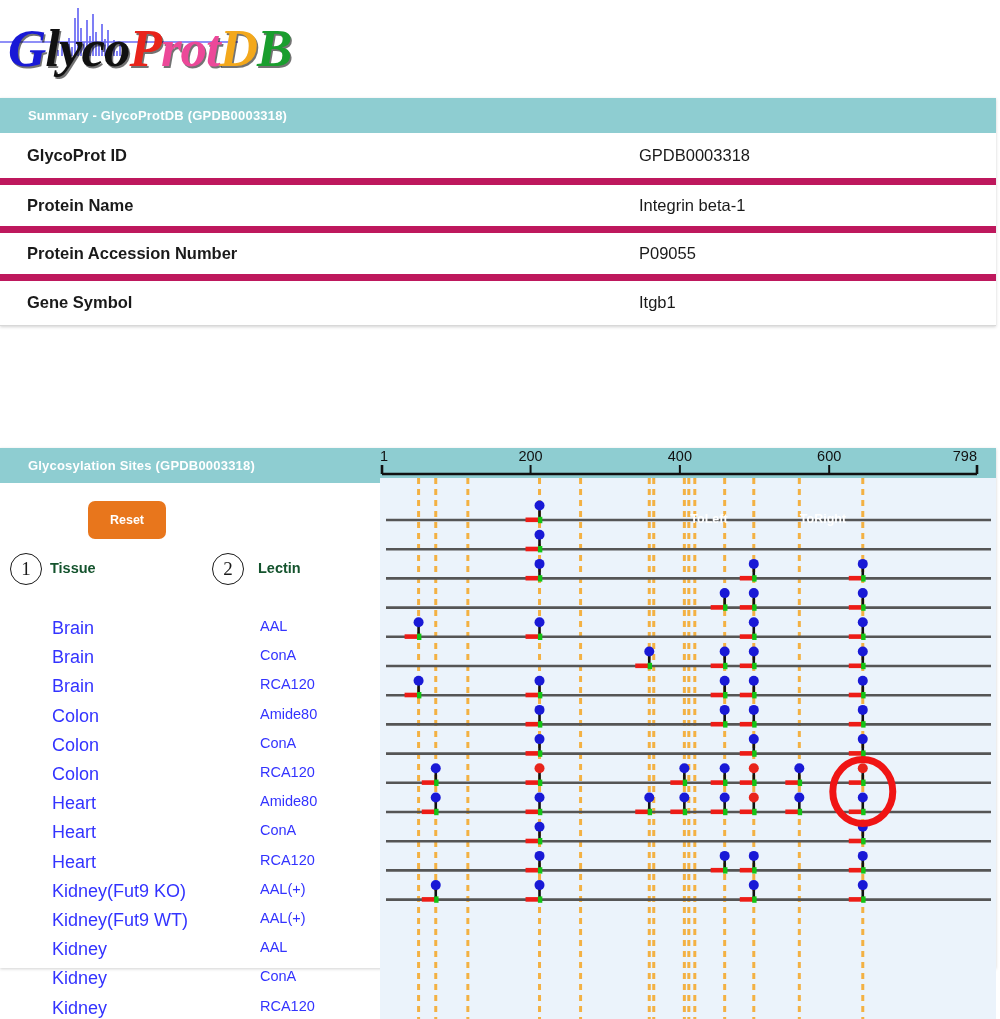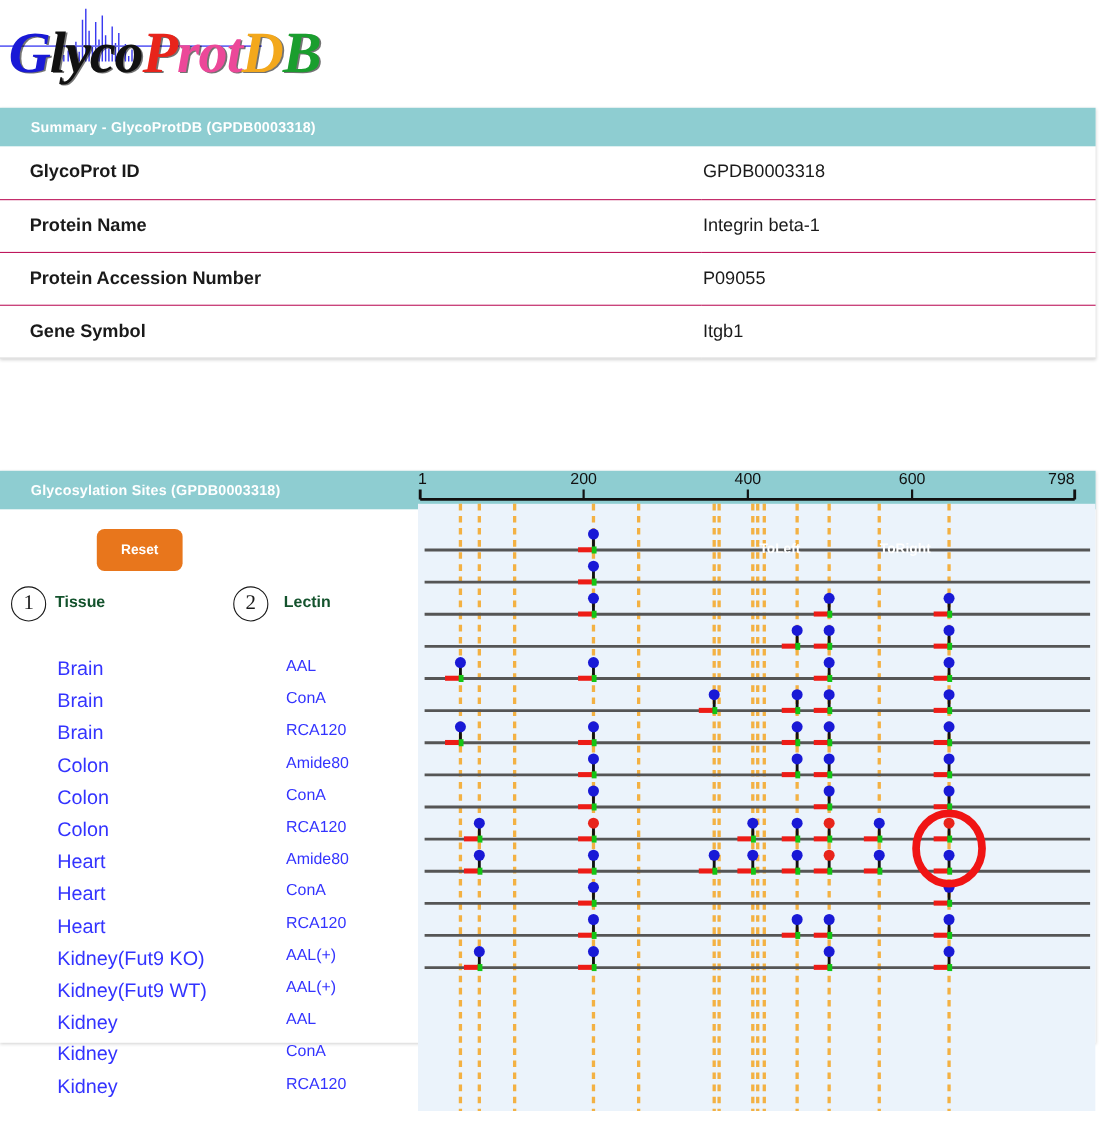--- a/index.html
+++ b/index.html
@@ -33,27 +33,27 @@
   
   .panel{position:absolute;left:0;width:996px;background:#fff;
          box-shadow:0 1px 3px rgba(0,0,0,.18);}
   .panel-head{
     background:#8ECDD1;color:#ffffff;
     font-size:13px;font-weight:bold;
     padding:10px 0 10px 28px;
     letter-spacing:.2px;
   }
   #summary-panel{top:98px;}
-  #sites-panel{top:428px;height:520px;}
+  #sites-panel{top:448px;height:520px;}
 
   
   #summary-table{width:100%;border-collapse:collapse;}
   #summary-table tr{height:48px;}
   #summary-table td{
-    border-bottom:1px solid #be185d;
+    border-bottom:7px solid #be185d;
     font-size:16.5px;color:#1a1a1a;vertical-align:middle;
   }
   #summary-table tr:last-child td{border-bottom:1px solid #d8d8d8;}
   .sum-label{font-weight:bold;padding-left:27px;width:610px;}
   .sum-value{font-weight:normal;}
   .sum-link{color:#28A7C0;}
 
   
   #controls{position:absolute;left:0;top:44px;width:996px;height:118px;}
   .btn-reset{

